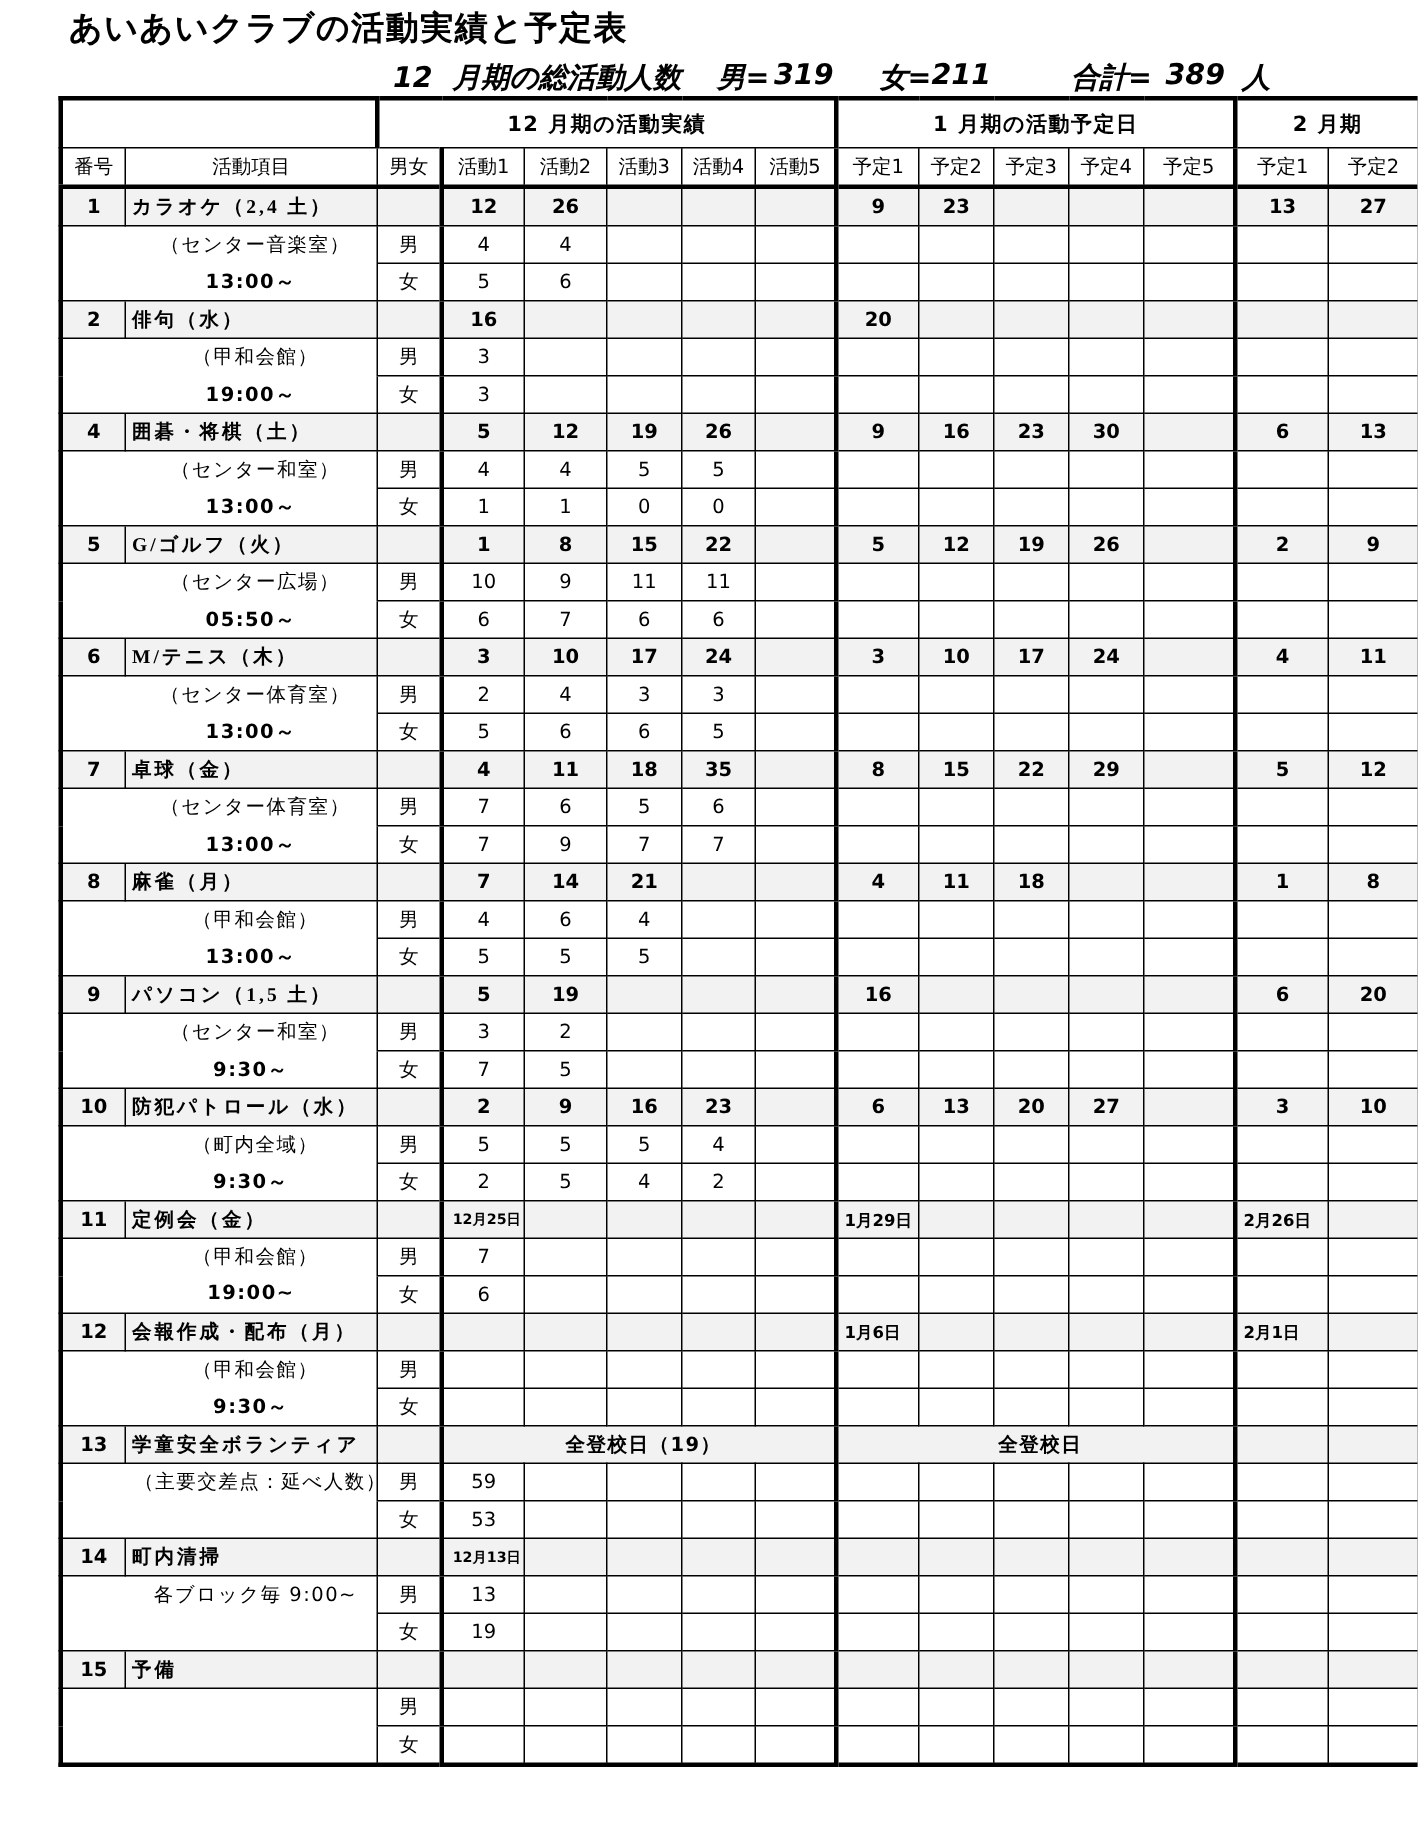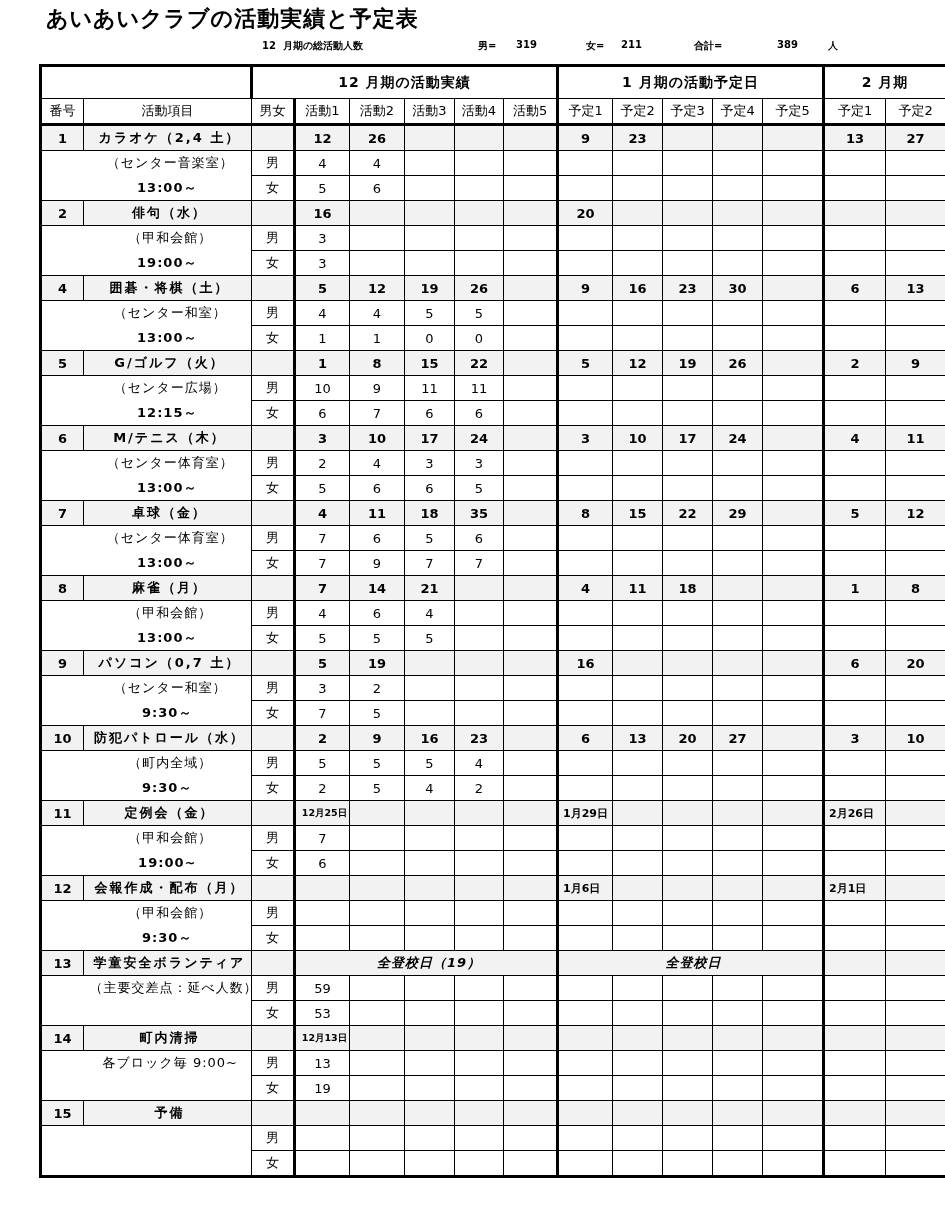--- a/index.html
+++ b/index.html
@@ -1,50 +1,50 @@
 <!DOCTYPE html>
 <html><head>
 <meta charset="utf-8">
 <style>
   html, body { margin:0; padding:0; background:#ffffff; }
   body { width:945px; height:1215px; position:relative; overflow:hidden;
          font-family:"DejaVu Sans", sans-serif; color:#000; }
   .title { position:absolute; left:46px; top:4px; font-size:22px; font-weight:bold; letter-spacing:1px; }
-  .summary { position:absolute; top:39px; left:0; width:945px; height:20px; font-size:10px; font-weight:bold; }
+  .summary { position:absolute; top:39px; left:0; width:945px; height:20px; font-size:19px; font-weight:bold;font-style:italic; }
   .summary span { position:absolute; white-space:pre; }
   table.sheet { position:absolute; left:39px; top:64px; border-collapse:collapse; table-layout:fixed;
                 width:906px; border:3px solid #000; font-size:13px; }
   table.sheet td { border:1.5px solid #000; padding:0; height:24px; text-align:center; vertical-align:middle;
                    white-space:nowrap; overflow:hidden; }
   tr.h1 td { height:31px; font-weight:bold; font-size:14px; letter-spacing:1px; }
   tr.h2 td { height:24px; font-size:13px; }
   tr.h2 { border-bottom:3px solid #000; }
   tr.head td { background:#f2f2f2; font-weight:bold; }
-  tr.head td.name { text-align:center; padding-left:4px; letter-spacing:2px; }
+  tr.head td.name { text-align:left; padding-left:4px; letter-spacing:2px;font-family:Liberation Serif, serif; }
   td.sub-label { text-align:center; padding-left:6px !important; letter-spacing:1px; border-top:none !important; border-bottom:none !important; }
   td.sub-time { font-weight:bold; letter-spacing:1px; border-top:none !important; }
   td.nocell-l { border-right:none !important; }
   td.nocell-r { border-left:none !important; }
   .thick-l { border-left:3px solid #000 !important; }
   .small-date { font-size:9.5px; text-align:left; padding-left:4px !important;margin-top:13px; }
   .date-lbl { font-size:11px; text-align:left !important; padding-left:4px !important; }
-  .span-lbl { text-align:center; padding-left:6px !important; letter-spacing:1px;font-style:italic; }
+  .span-lbl { text-align:center; padding-left:6px !important; letter-spacing:1px; }
 </style>
 </head>
 <body>
 
 <div class="title">あいあいクラブの活動実績と予定表</div>
 
 <div class="summary">
   <span style="left:262px">12  月期の総活動人数</span>
   <span style="left:478px">男=</span>
   <span style="left:516px">319</span>
   <span style="left:586px">女=</span>
   <span style="left:621px">211</span>
-  <span style="left:694px">合計=</span>
+  <span style="left:714px">合計=</span>
   <span style="left:777px">389</span>
   <span style="left:828px">人</span>
 </div>
 
 <table class="sheet" id="sheet">
   <colgroup>
     <col style="width:43px">
       <col style="width:168px">
       <col style="width:43px">
     <col style="width:55px">
@@ -266,21 +266,21 @@
         <td class="thick-l"></td>
         <td></td>
         <td></td>
         <td></td>
         <td></td>
         <td class="thick-l"></td>
         <td></td>
       </tr>
       <tr>
         <td class="nocell-l" style="border-top: none;"></td>
-        <td class="sub-time nocell-r">12:15～</td>
+        <td class="sub-time nocell-r">05:50～</td>
         <td>女</td>
         <td class="thick-l">6</td>
         <td>7</td>
         <td>6</td>
         <td>6</td>
         <td></td>
         <td class="thick-l"></td>
         <td></td>
         <td></td>
         <td></td>
@@ -436,21 +436,21 @@
         <td class="thick-l"></td>
         <td></td>
         <td></td>
         <td></td>
         <td></td>
         <td class="thick-l"></td>
         <td></td>
       </tr>
       <tr class="head">
         <td>9</td>
-        <td class="name">パソコン（0,7 土）</td>
+        <td class="name">パソコン（1,5 土）</td>
         <td></td>
         <td class="thick-l">5</td>
         <td>19</td>
         <td></td>
         <td></td>
         <td></td>
         <td class="thick-l">16</td>
         <td></td>
         <td></td>
         <td></td>

